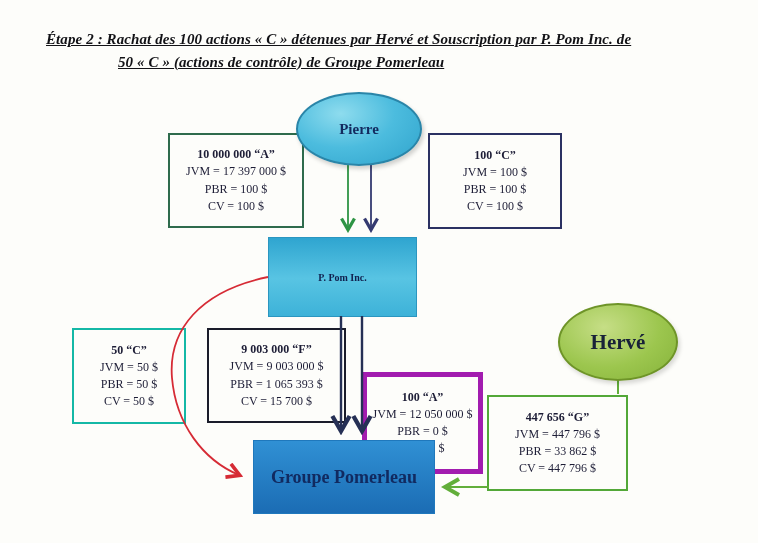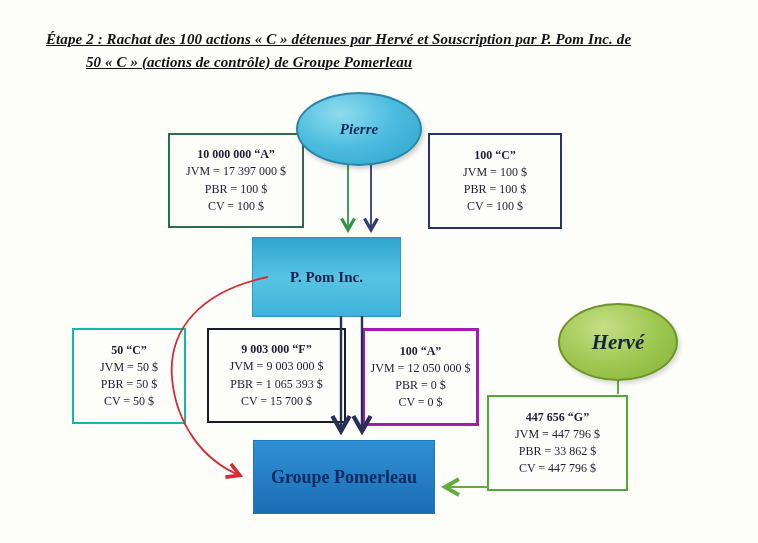--- a/index.html
+++ b/index.html
@@ -7,69 +7,69 @@
     position:relative; width:758px; height:543px; margin:0 auto;
     background:#fdfdfa; overflow:hidden;
     font-family:"Liberation Serif", serif;
   }
   
   .title {
     position:absolute; left:46px; top:28px; width:660px;
     font-size:15px; font-weight:bold; font-style:italic;
     color:#121216; line-height:1.5; letter-spacing:0.1px;text-decoration:underline;
   }
-  .title .line2 { margin-left:40px; }
+  .title .line2 { margin-left:72px; }
 
   
   svg.connectors {
     position:absolute; left:0; top:0; width:758px; height:543px;
     z-index:4; pointer-events:none;
   }
 
   
   .node {
     position:absolute; display:flex; align-items:center; justify-content:center;
     font-weight:bold; text-align:center;
   }
-  .ellipse { border-radius:50%;font-style:italic; }
+  .ellipse { border-radius:50%; }
   #node-pierre {
     left:296px; top:92px; width:122px; height:70px;
     background: radial-gradient(ellipse at 35% 28%, #8edcee 0%, #4cbcde 48%, #2fa3cc 100%);
     border:2px solid #2a85a8; color:#132a5e; font-size:15px; z-index:5;
     box-shadow:2px 3px 4px rgba(0,0,0,0.18);
   }
   #node-herve {
     left:558px; top:303px; width:116px; height:74px;
     background: radial-gradient(ellipse at 38% 30%, #c6de86 0%, #9cc64e 55%, #85b23a 100%);
     border:2px solid #6e9428; color:#182238; font-size:21px; z-index:5;
     box-shadow:2px 3px 4px rgba(0,0,0,0.15);
   }
   #node-ppom {
-    left:252px; top:237px; width:147px; height:78px;
+    left:268px; top:237px; width:147px; height:78px;
     background: linear-gradient(180deg,#2fa5d0 0%, #58c4e3 52%, #3db2d8 100%);
-    border:1px solid #2b96c0; color:#10204e; font-size:15px; z-index:2;
+    border:1px solid #2b96c0; color:#10204e; font-size:10px; z-index:2;
   }
   #node-groupe {
     left:253px; top:440px; width:180px; height:72px;
     background: linear-gradient(180deg,#3090d4 0%, #1b6cb4 100%);
     border:1px solid #1f78bc; color:#112a60; font-size:18px; z-index:2;
   }
 
   
   .sharebox {
     position:absolute; background:#fdfdfa; z-index:1;
     display:flex; flex-direction:column; align-items:center; justify-content:center;
     text-align:center; font-size:12px; line-height:1.42; color:#1d1d36;
   }
   .sharebox .bt { font-weight:bold; }
   .b-darkgreen { border:2px solid #2e6b4c;align-items:center; }
   .b-navy      { border:2px solid #2b3162; }
   .b-red       { border:2px solid #14b8a6; }
   .b-black     { border:2px solid #1a1c2a; }
-  .b-navy2     { border:3px solid #a21caf; }
+  .b-navy2     { border:5px solid #a21caf;margin-top:44px; }
   .b-green     { border:2px solid #53a838; }
 
   #box-a10m { left:168px; top:133px; width:132px; height:91px; }
   #box-c100 { left:418px; top:133px; width:130px; height:92px;margin-left:10px; }
   #box-c50  { left:72px;  top:328px; width:110px; height:92px; }
   #box-f    { left:207px; top:328px; width:135px; height:91px; }
   #box-a100 { left:362px; top:328px; width:111px; height:92px; }
   #box-g    { left:487px; top:395px; width:137px; height:92px; }
 </style>
 </head>

